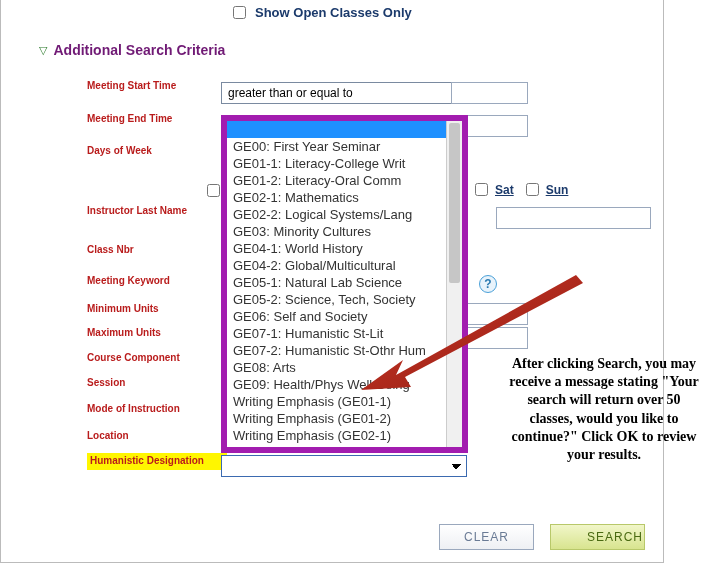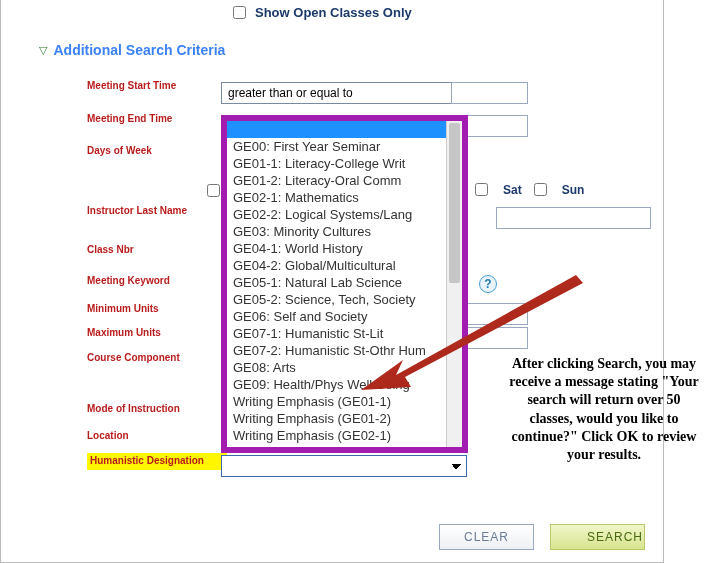--- a/index.html
+++ b/index.html
@@ -42,21 +42,21 @@
     left: 38px;
     display: flex;
     align-items: center;
     gap: 6px;
   }
   .section-header .tri {
     color: #2a7a2a;
     font-size: 11px;
   }
   .section-header .title {
-    color: #3b82f6;
+    color: #701a75;
     font-weight: bold;
     font-size: 14px;
   }
   .field-row { position: absolute; left: 86px; display:flex; align-items:center; }
   .field-label { color: #b91c1c; font-weight: bold; font-size: 10px; width: 140px; }
   .field-label.two-line { line-height: 1.25; }
   .sel {
     border: 1px solid #7a8aa0;
     background: #fff;
     font-size: 12px;
@@ -99,21 +99,21 @@
   .listbox .scrollbar {
     position: absolute; top:0; right:0; bottom:0; width:16px;
     background: #f0f0f0; border-left:1px solid #ccc;
   }
   .listbox .scrollbar .thumb {
     position:absolute; left:2px; right:2px; top:2px; height:160px;
     background:#c6c6c6; border-radius:2px;
   }
   
   .days { position:absolute; top:180px; left:200px; display:flex; gap:8px; align-items:center; color:#1b3a6b; font-weight:bold; font-size:12px;}
-  .days .day { display:flex; align-items:center; gap:12px;}
+  .days .day { display:flex; align-items:center; gap:4px;text-decoration:underline;}
   
   .far-input { position:absolute; right:135px; width:77px; }
   
   .help-icon {
     position:absolute; top:275px; left:478px;
     width:18px; height:18px; border:1px solid #4aa0d8; border-radius:50%;
     background:#e8f3fb; color:#2a7ab0; font-weight:bold; font-size:12px;
     display:flex; align-items:center; justify-content:center;
     z-index: 5;
   }
@@ -203,20 +203,23 @@
 
   <div class="field-row" style="top:327px;">
     <span class="field-label">Maximum Units</span>
   </div>
   <input type="text" class="text-input far-input" style="top: 327px;">
 
   <div class="field-row" style="top:352px;">
     <span class="field-label">Course Component</span>
   </div>
 
+  <div class="field-row" style="top:377px;">
+    <span class="field-label">Session</span>
+  </div>
 
   <div class="field-row" style="top:403px;">
     <span class="field-label">Mode of Instruction</span>
   </div>
 
   <div class="field-row" style="top:430px;">
     <span class="field-label">Location</span>
   </div>
 
   <div class="field-row" style="top:453px;">

